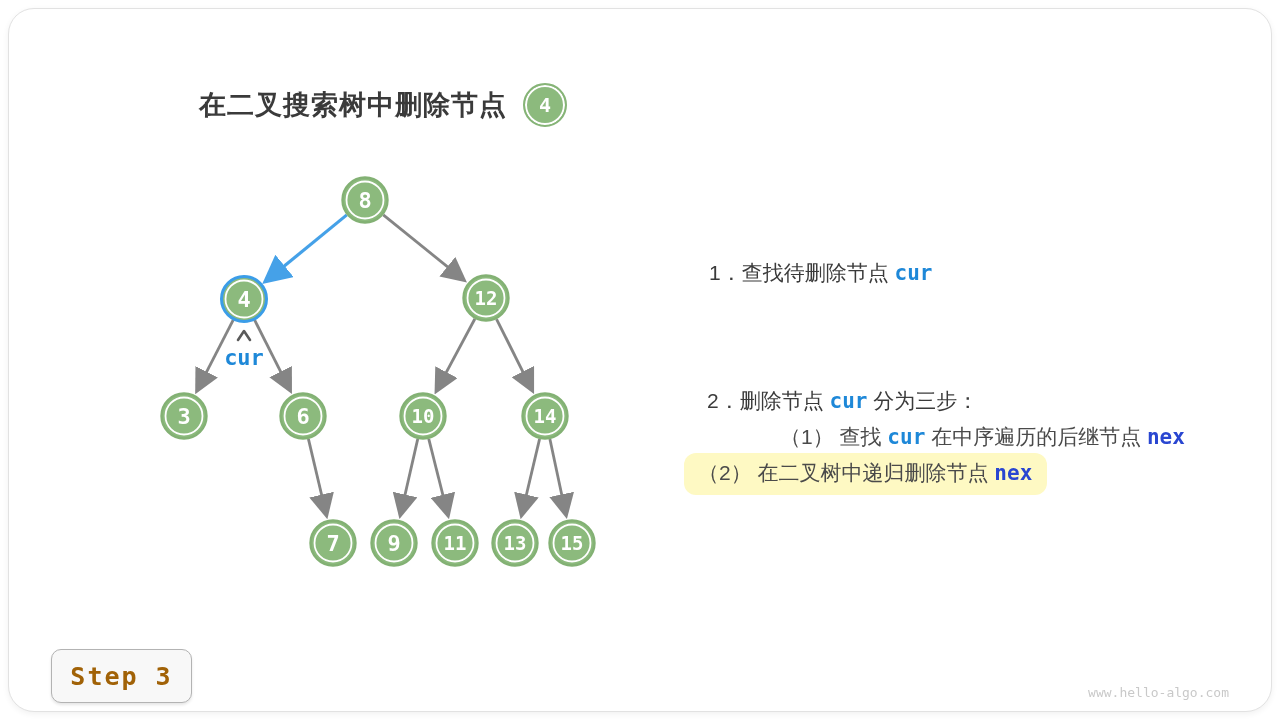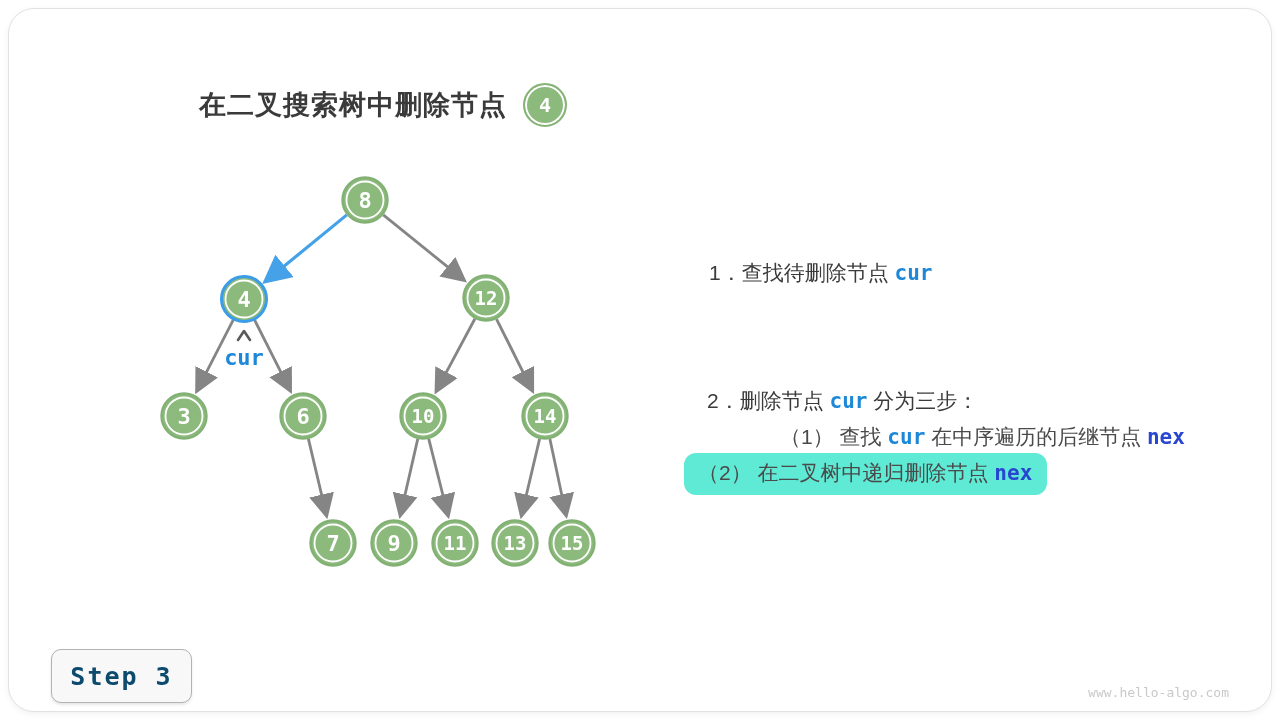--- a/index.html
+++ b/index.html
@@ -13,32 +13,32 @@
                box-shadow:inset 0 0 0 2px #ffffff;display:flex;align-items:center;justify-content:center;
                font-family:"DejaVu Sans Mono",monospace;font-weight:700;font-size:20px;color:#ffffff;}
   
   #tree-svg{position:absolute;left:0;top:0;width:1280px;height:720px;pointer-events:none;}
   
   .note{position:absolute;font-size:21px;color:#434343;white-space:nowrap;}
   .note-l1{left:700px;top:250px;}
   .note-l2{left:706px;top:313px;}
   .note-l3{left:698px;top:378px;}
   .note-l4{left:723px;top:414px;margin-left:48px;}
-  .note-l5{left:675px;top:444px;background:#5eead4;border-radius:12px;padding:6px 15px 8px 14px;}
+  .note-l5{left:675px;top:444px;background:#fef9c3;border-radius:12px;padding:6px 15px 8px 14px;}
   .seg-bold{font-weight:400;color:#3b3b3b;}
   .seg-text{color:#4a4a4a;}
   .seg-gray{color:#6f6f6f;}
   .seg-cur{font-family:"DejaVu Sans Mono",monospace;font-weight:700;}
   .seg-nex{font-family:"DejaVu Sans Mono",monospace;font-weight:700;}
   .seg-num{font-family:"DejaVu Sans Mono",monospace;font-weight:700;color:#3b3b3b;}
   
   #step-box{position:absolute;left:42px;top:640px;width:139px;height:52px;background:#f8f8f8;
             border:1.5px solid #b3b3b3;border-radius:10px;box-shadow:0 2px 3px rgba(0,0,0,0.10);
             display:flex;align-items:center;justify-content:center;}
-  #step-label{font-family:"DejaVu Sans Mono",monospace;font-weight:700;font-size:25px;color:#0c4a6e;letter-spacing:2px;}
+  #step-label{font-family:"DejaVu Sans Mono",monospace;font-weight:700;font-size:25px;color:#a16207;letter-spacing:2px;}
   
   #watermark{position:absolute;right:42px;top:676px;font-family:"DejaVu Sans Mono",monospace;
              font-size:13px;color:#c9c9c9;}
 </style>
 </head>
 <body>
 
 <div id="card">
 
   <div id="title-row">

